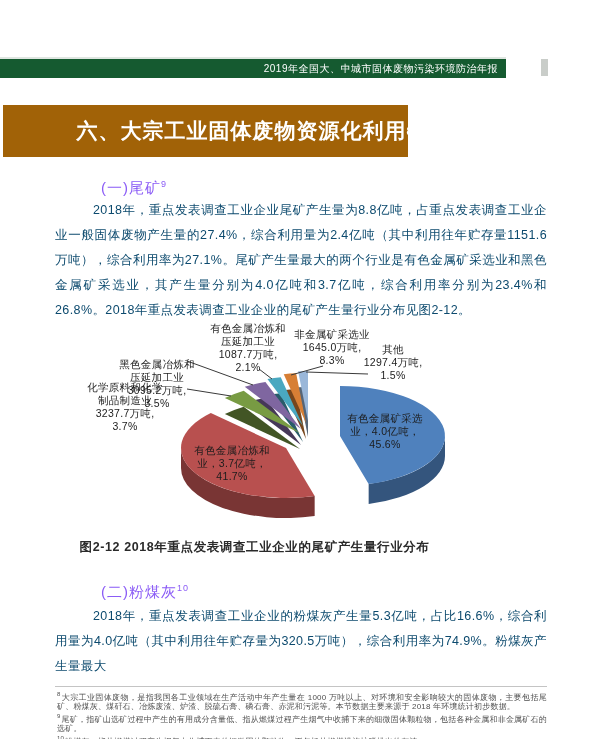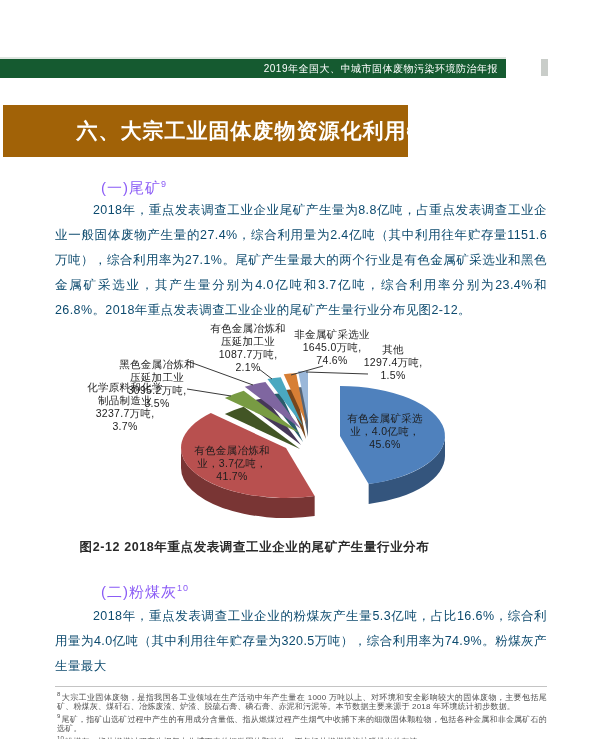--- a/index.html
+++ b/index.html
@@ -106,21 +106,21 @@
       </div>
       <div class="pie-label" style="left: 188px; top: 8px;">
         <div>有色金属冶炼和</div>
         <div>压延加工业</div>
         <div>1087.7万吨,</div>
         <div>2.1%</div>
       </div>
       <div class="pie-label" style="left: 272px; top: 14px;">
         <div>非金属矿采选业</div>
         <div>1645.0万吨,</div>
-        <div>74.6%</div>
+        <div>8.3%</div>
       </div>
       <div class="pie-label" style="left: 333px; top: 29px;">
         <div>其他</div>
         <div>1297.4万吨,</div>
         <div>1.5%</div>
       </div>
     </div>
 
   <div class="caption">图2-12 2018年重点发表调查工业企业的尾矿产生量行业分布</div>
 

